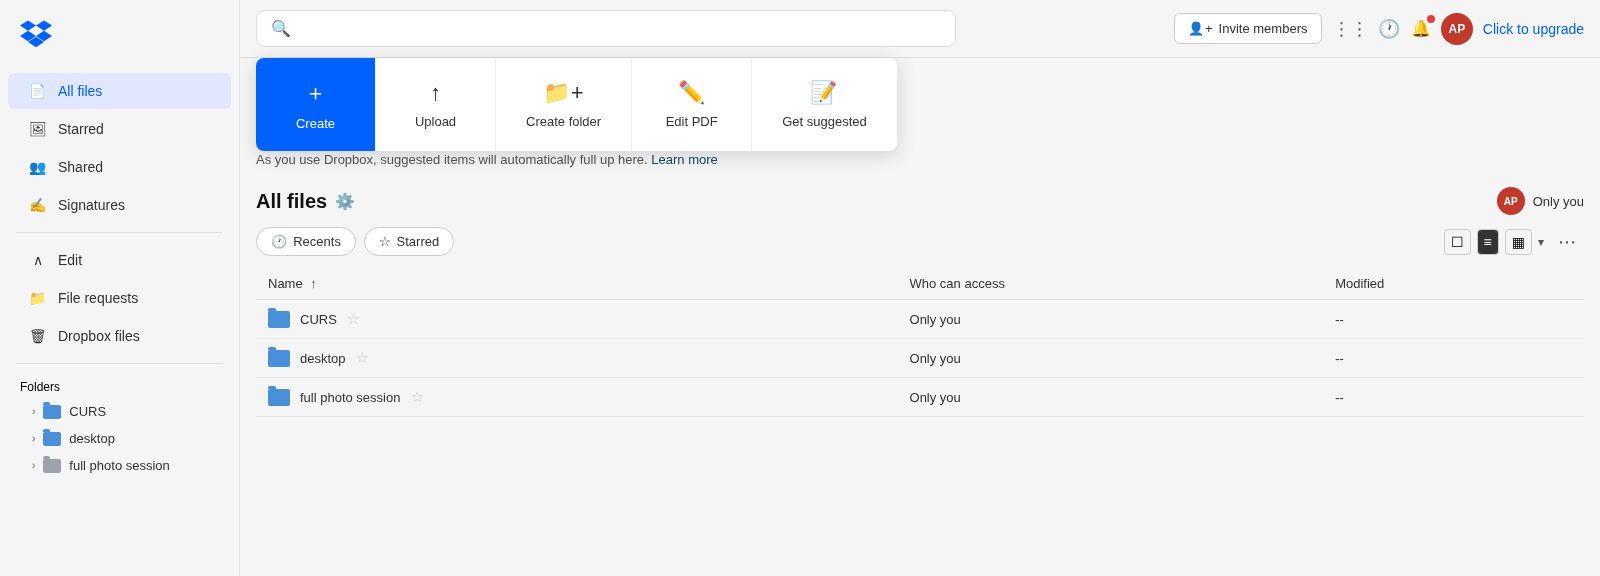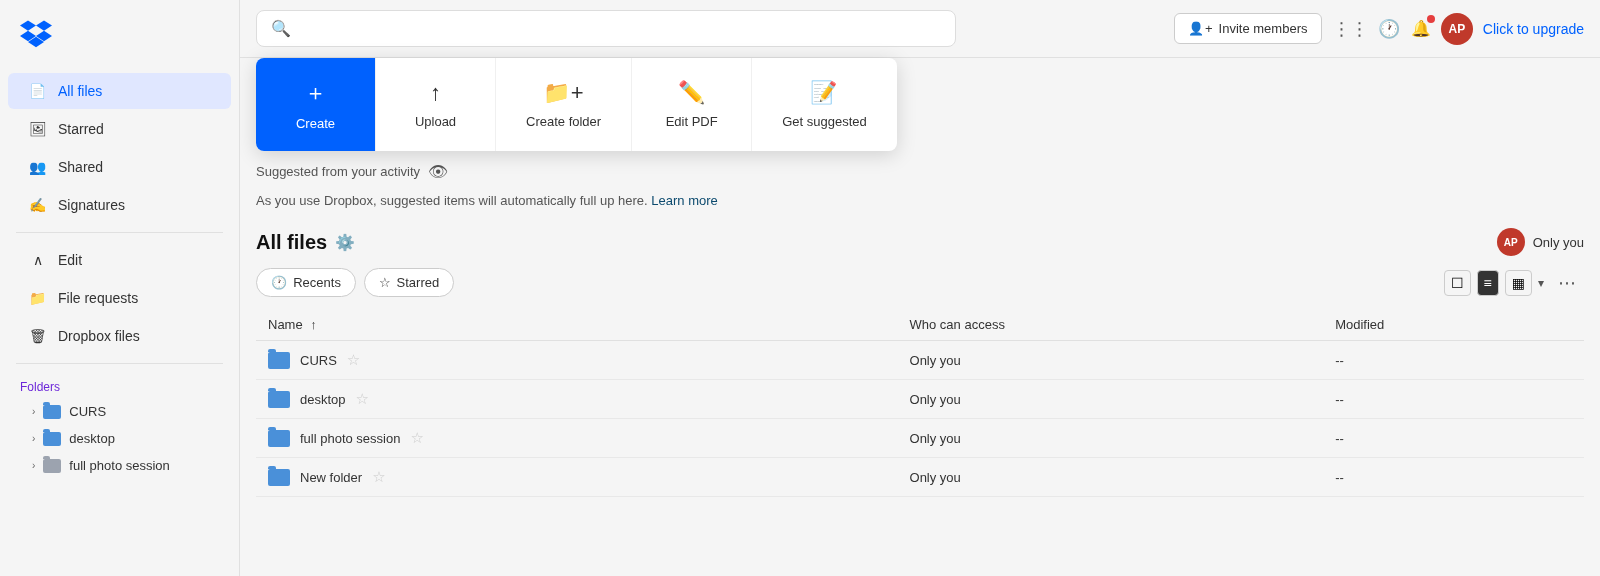--- a/index.html
+++ b/index.html
@@ -25,21 +25,21 @@
       padding: 8px 20px;
       cursor: pointer;
       border-radius: 6px;
       margin: 1px 8px;
       font-size: 14px;
       color: #333;
     }
     .sidebar-item.active { background: #e0e7ff; color: #0061fe; }
     .sidebar-item .icon { width: 20px; height: 20px; display: flex; align-items: center; justify-content: center; }
     .sidebar-divider { height: 1px; background: #e0e0e0; margin: 8px 16px; }
-    .sidebar-section-label { font-size: 12px; color: #6d28d9; padding: 8px 20px 4px; font-weight: 500; }
+    .sidebar-section-label { font-size: 12px; color: #000000; padding: 8px 20px 4px; font-weight: 500; }
     .sidebar-folders { overflow-y: auto; }
     .sidebar-folder-item {
       display: flex; align-items: center; gap: 8px;
       padding: 6px 20px 6px 32px;
       cursor: pointer; font-size: 13px; color: #333;
     }
     .folder-icon { width: 18px; height: 14px; background: #4a90d9; border-radius: 2px; position: relative; }
     .folder-icon::before { content: ''; position: absolute; top: -3px; left: 0; width: 7px; height: 3px; background: #4a90d9; border-radius: 2px 2px 0 0; }
     .folder-icon-gray { background: #9ca3af; }
     .folder-icon-gray::before { background: #9ca3af; }
@@ -305,24 +305,20 @@
     <button class="action-btn">
       <span class="action-icon">📝</span>
       <span>Get suggested</span>
     </button>
   </div>
 
   <div class="content">
 
     <div style="height: 90px;"></div>
 
-    <div class="suggested-bar">
-      <span>Suggested from your activity</span>
-      <span class="eye-icon">👁</span>
-    </div>
 
     <div class="info-text">
       <span>As you use Dropbox, suggested items will automatically full up here.</span>
       <a href="#">Learn more</a>
     </div>
 
     <div class="all-files-header">
       <h1 class="all-files-title">All files</h1>
       <span class="gear-icon">⚙️</span>
       <div class="user-info">
@@ -393,27 +389,16 @@
           <td>
             <div class="file-name-cell">
               <span class="file-folder-icon"></span>
               <span>full photo session</span>
               <span class="star-icon">☆</span>
             </div>
           </td>
           <td class="access-col">Only you</td>
           <td class="modified-col">--</td>
         </tr>
-        <tr>
-          <td>
-            <div class="file-name-cell">
-              <span class="file-folder-icon"></span>
-              <span>New folder</span>
-              <span class="star-icon">☆</span>
-            </div>
-          </td>
-          <td class="access-col">Only you</td>
-          <td class="modified-col">--</td>
-        </tr>
       </tbody>
     </table>
   </div>
 </main>
 
 </body></html>

